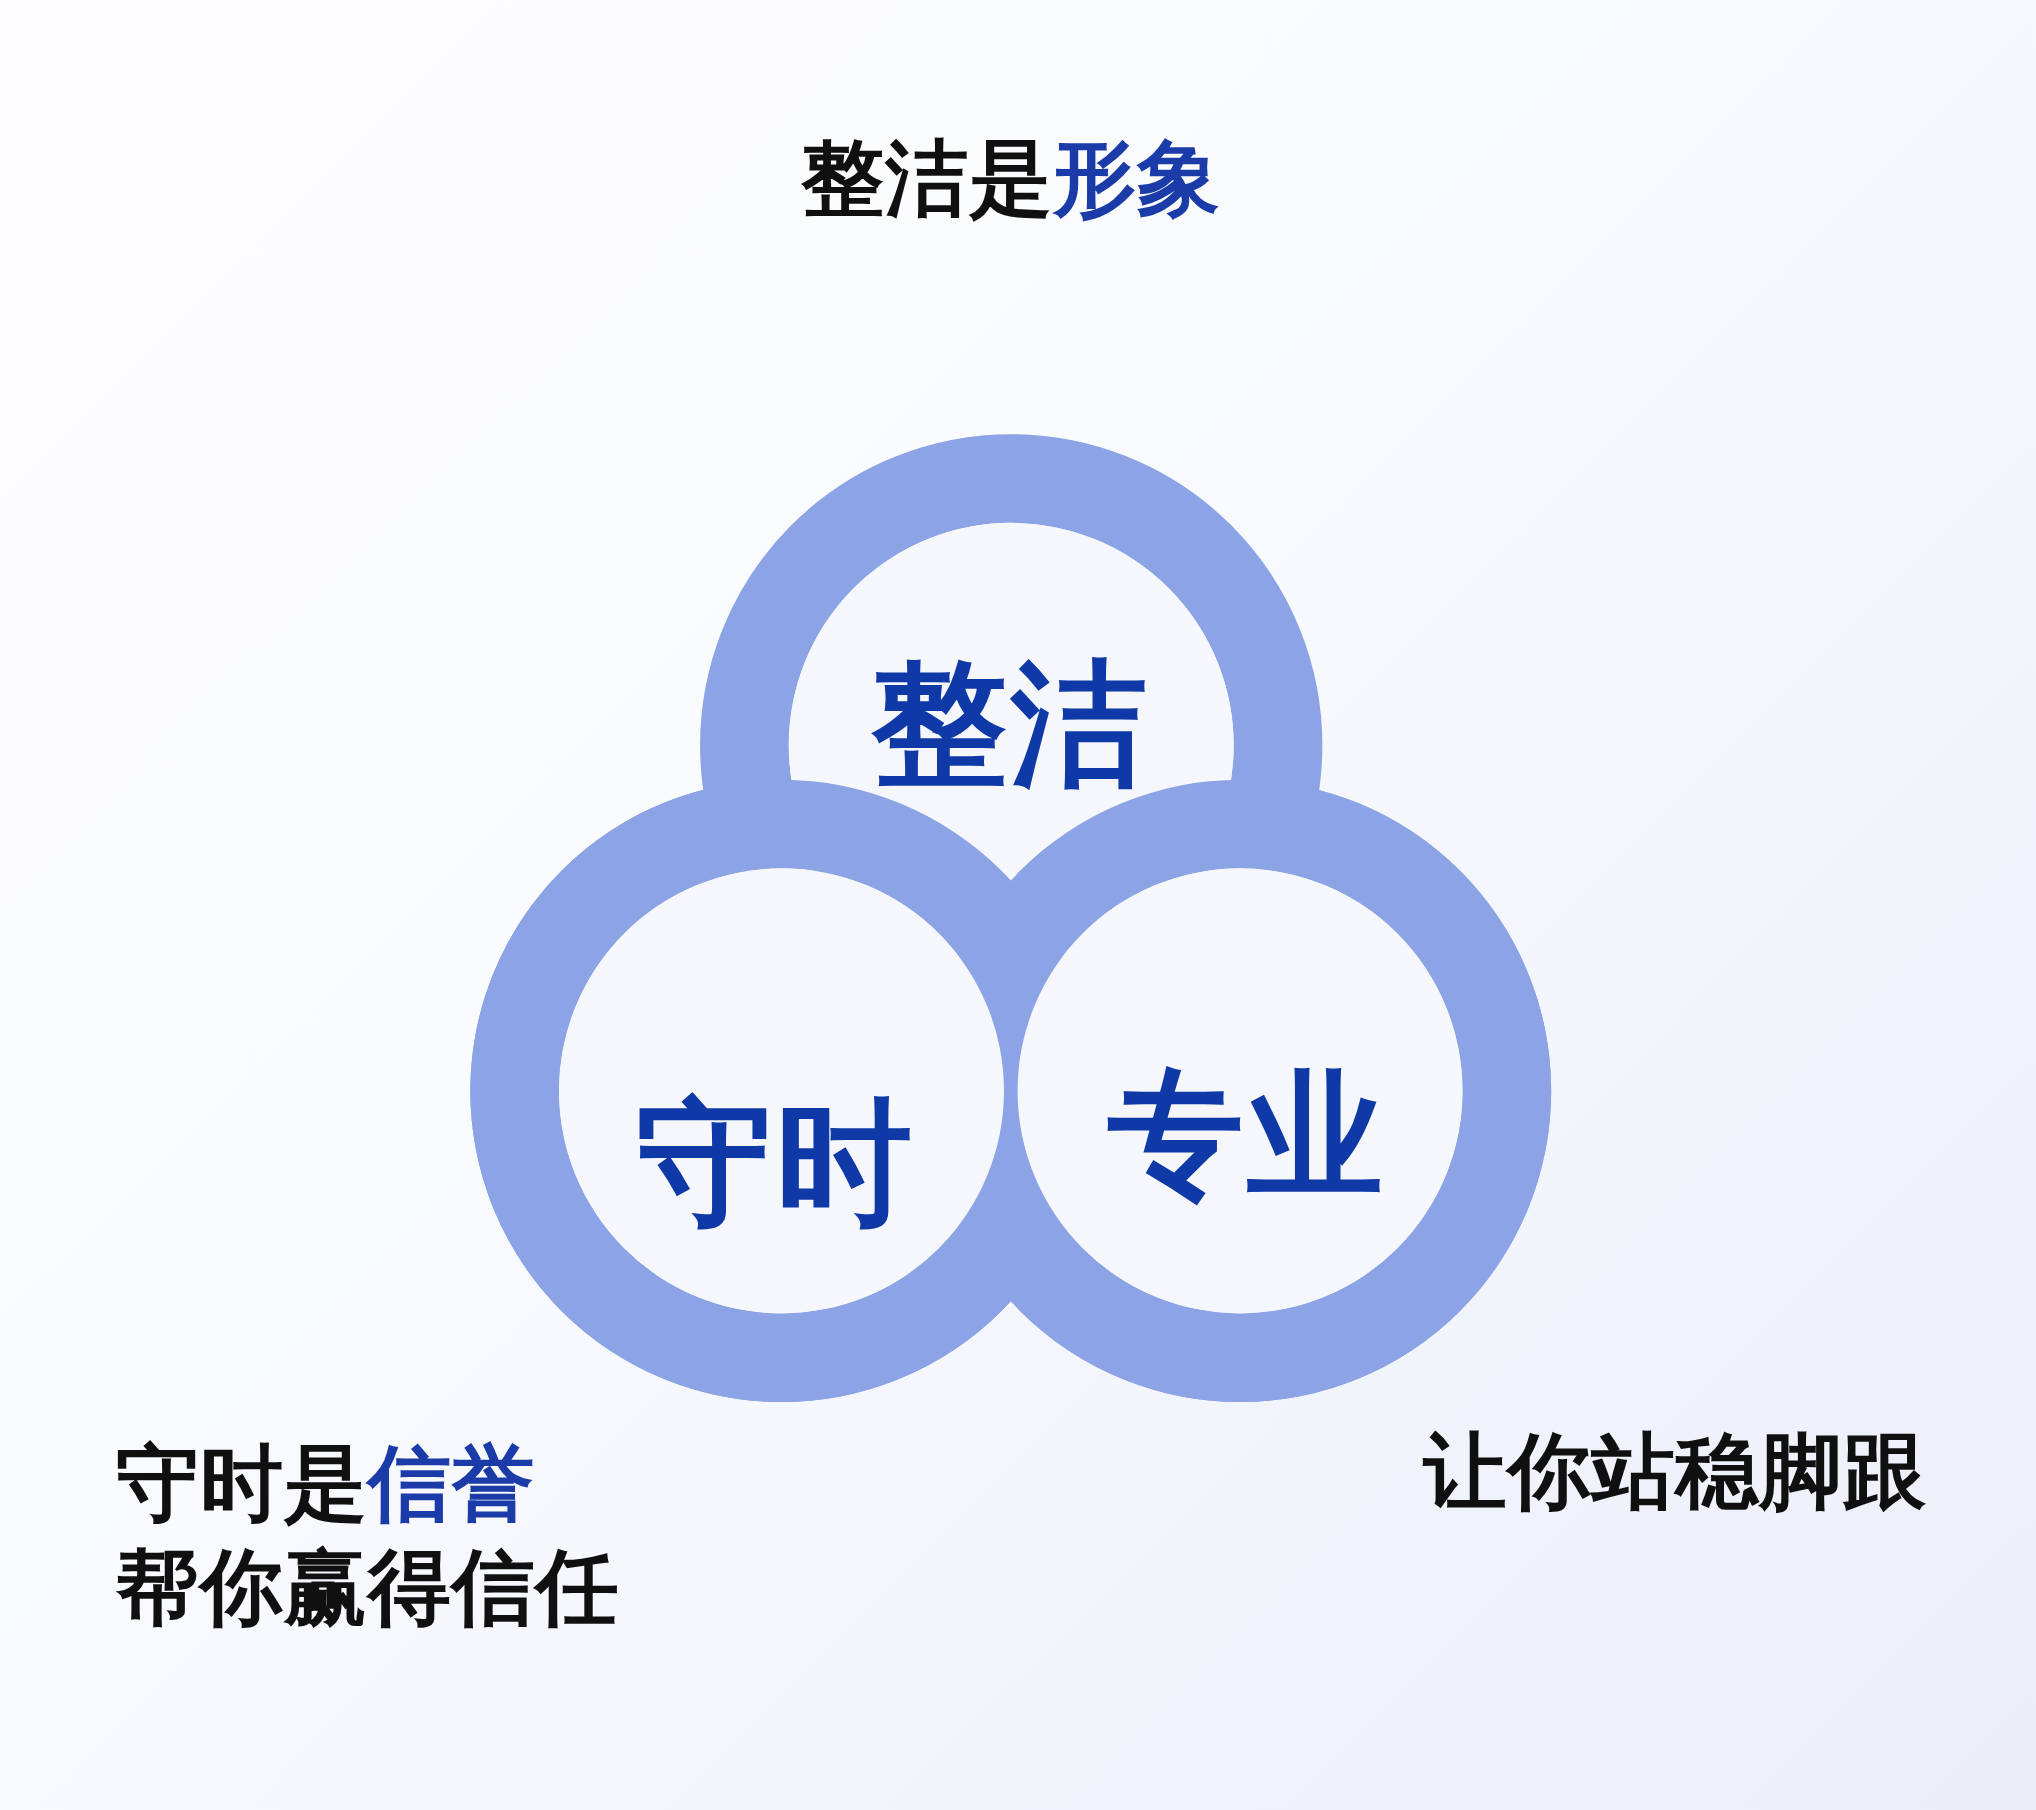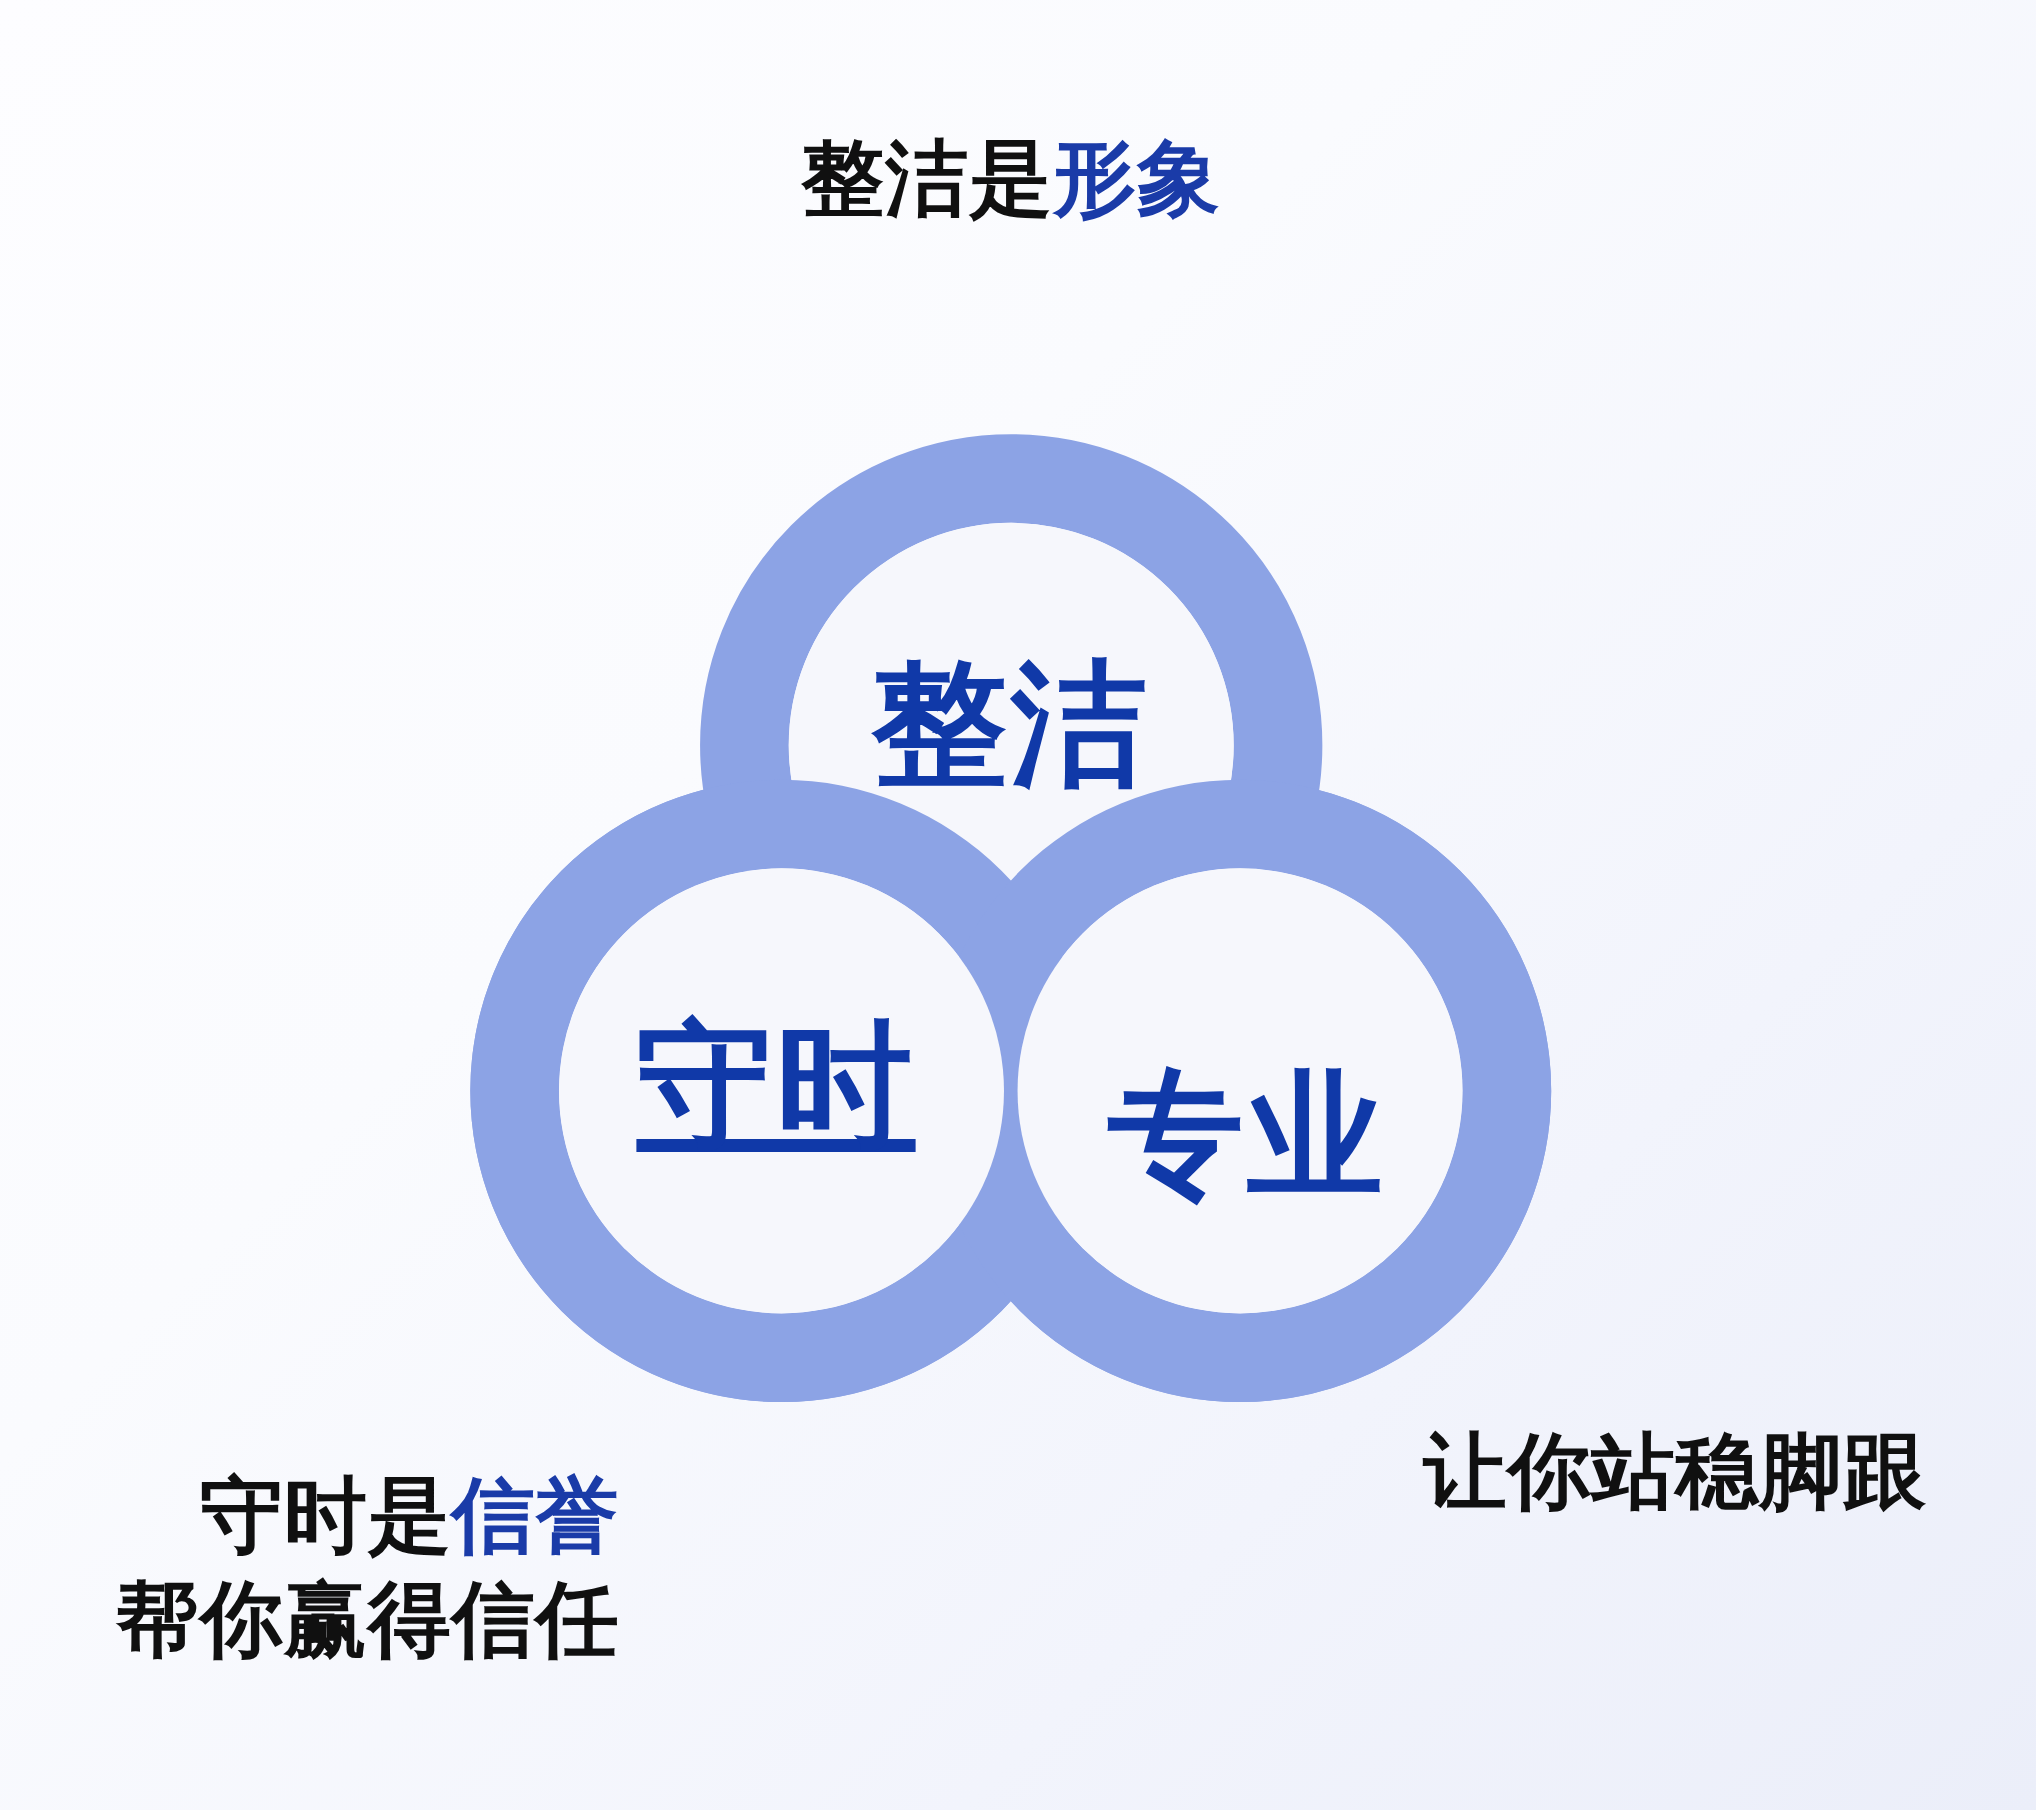--- a/index.html
+++ b/index.html
@@ -45,21 +45,21 @@
     font-weight: 700;
     font-size: 136px;
     line-height: 1;
     letter-spacing: 3.6px;
     white-space: nowrap;
     transform: translate(-50%, -50%);
     text-align: center;
     font-family: "Liberation Sans", "DejaVu Sans", sans-serif;
   }
   #label-zhengjie { left: 1011px; top: 724px; }
-  #label-shoushi  { left: 776px;  top: 1085px; text-decoration: underline; }
+  #label-shoushi  { left: 776px;  top: 1163px; }
   #label-zhuanye  { left: 1247px; top: 1135px; }
 
   
   .caption {
     position: absolute;
     color: #101010;
     font-size: 83px;
     line-height: 1.25;
     font-weight: 700;
     letter-spacing: 0.9px;
@@ -69,22 +69,22 @@
   .caption .hl { color: #1a3ba8; font-weight: 800; margin-top: 8px; }
 
   #caption-top {
     left: 1011px;
     top: 127px;
     transform: translateX(-50%);
     text-align: center;
   }
   #caption-bottom-left {
     left: 116px;
-    top: 1464px;
-    text-align: right;
+    top: 1432px;
+    text-align: left;
   }
   #caption-bottom-right {
     right: 109px;
     top: 1420px;
     text-align: right;
   }
 </style>
 </head>
 <body>
 

